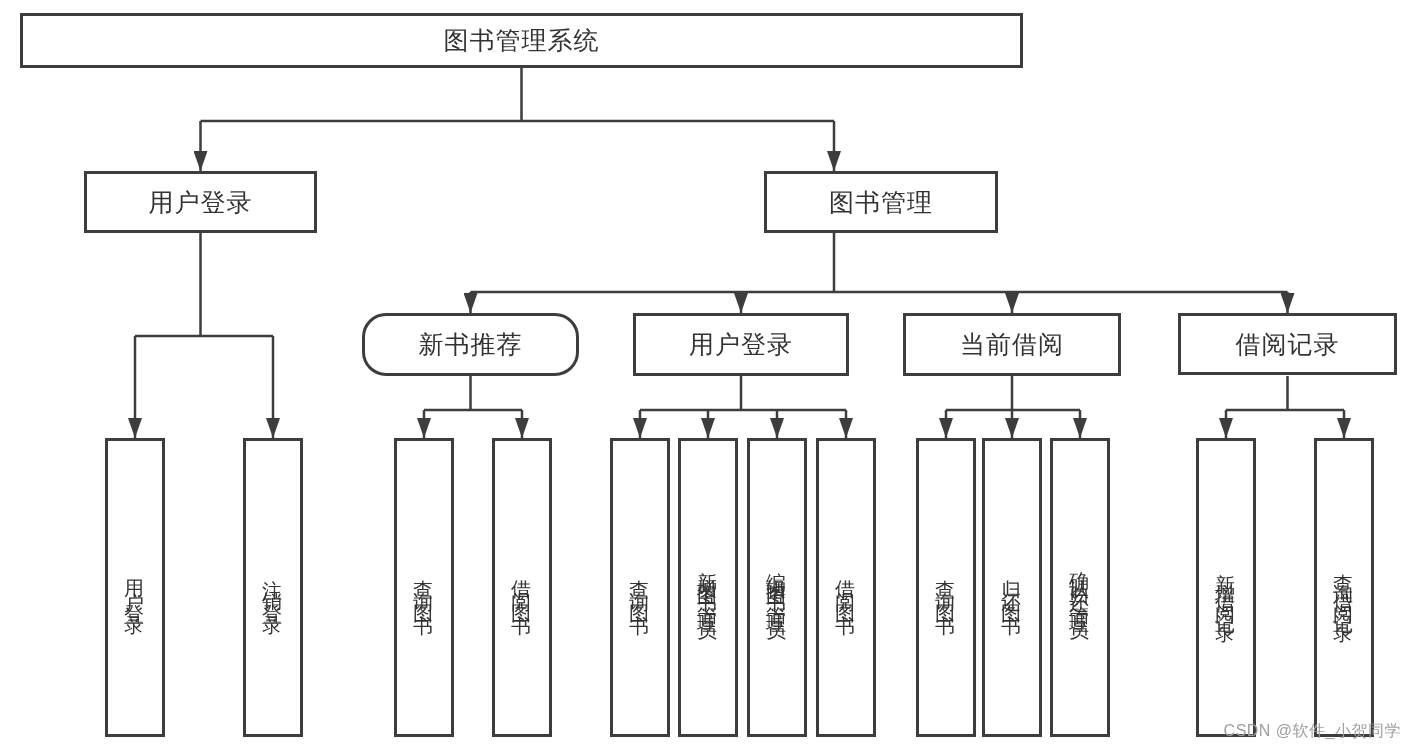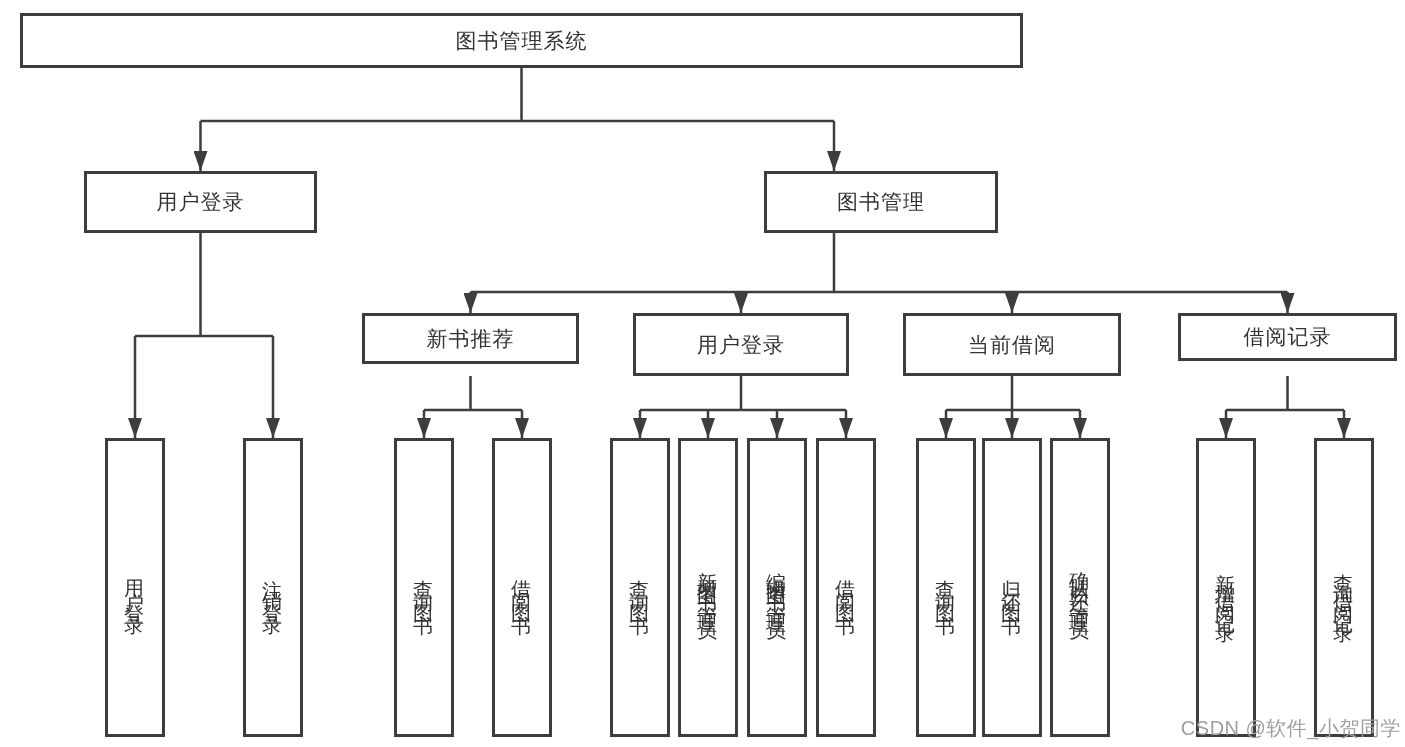--- a/index.html
+++ b/index.html
@@ -27,39 +27,39 @@
     position: absolute;
     box-sizing: border-box;
     border: 3px solid #3d3d3d;
     background: #ffffff;
     color: #333333;
     display: flex;
     align-items: center;
     justify-content: center;
   }
   .node.h {
-    font-size: 21px;
+    font-size: 25px;
     letter-spacing: 1px;
     white-space: nowrap;
   }
   .node.v {
     writing-mode: vertical-lr;
     font-size: 20px;
     top: 438px;
     width: 60px;
     height: 299px;
   }
   .node.v.s4 { letter-spacing: 12px; }
   .node.v.s6 { letter-spacing: 10px; }
   .node.v.s9 { letter-spacing: 7px; }
   .watermark {
     position: absolute;
     right: 4px;
     bottom: 5px;
-    font-size: 20px;
+    font-size: 16px;
     color: #9e9e9e;
     letter-spacing: 0.5px;
     white-space: nowrap;
     z-index: 5;
   }
 </style>
 </head>
 <body>
 
 <div class="canvas">
@@ -100,24 +100,24 @@
       <path d="M1226,410 V438" marker-end="url(#arrow)"></path>
       <path d="M1344,410 V438" marker-end="url(#arrow)"></path>
     </g>
   </svg>
 
   <div class="node h" style="left:20px; top:13px; width:1003px; height:55px;">图书管理系统</div>
 
   <div class="node h" style="left:84px; top:171px; width:233px; height:62px;">用户登录</div>
   <div class="node h" style="left:717px; top:171px; width:234px; height:62px;margin-left:47px;">图书管理</div>
 
-  <div class="node h" style="left:362px; top:313px; width:217px; height:51px;">新书推荐</div>
+  <div class="node h" style="left:362px; top:313px; width:217px; height:63px;border-radius:24px;">新书推荐</div>
   <div class="node h" style="left:633px; top:313px; width:216px; height:63px;">用户登录</div>
   <div class="node h" style="left:903px; top:313px; width:218px; height:63px;text-align:center;">当前借阅</div>
-  <div class="node h" style="left:1178px; top:313px; width:219px; height:48px;">借阅记录</div>
+  <div class="node h" style="left:1178px; top:313px; width:219px; height:62px;">借阅记录</div>
 
   <div class="node v s4" style="left:105px;">用户登录</div>
   <div class="node v s4" style="left:243px;">注销登录</div>
 
   <div class="node v s4" style="left:394px;">查询图书</div>
   <div class="node v s4" style="left:492px;">借阅图书</div>
 
   <div class="node v s4" style="left:610px;">查询图书</div>
   <div class="node v s9" style="left:678px;">新增图书（管理员）</div>
   <div class="node v s9" style="left:747px;">编辑图书（管理员）</div>

